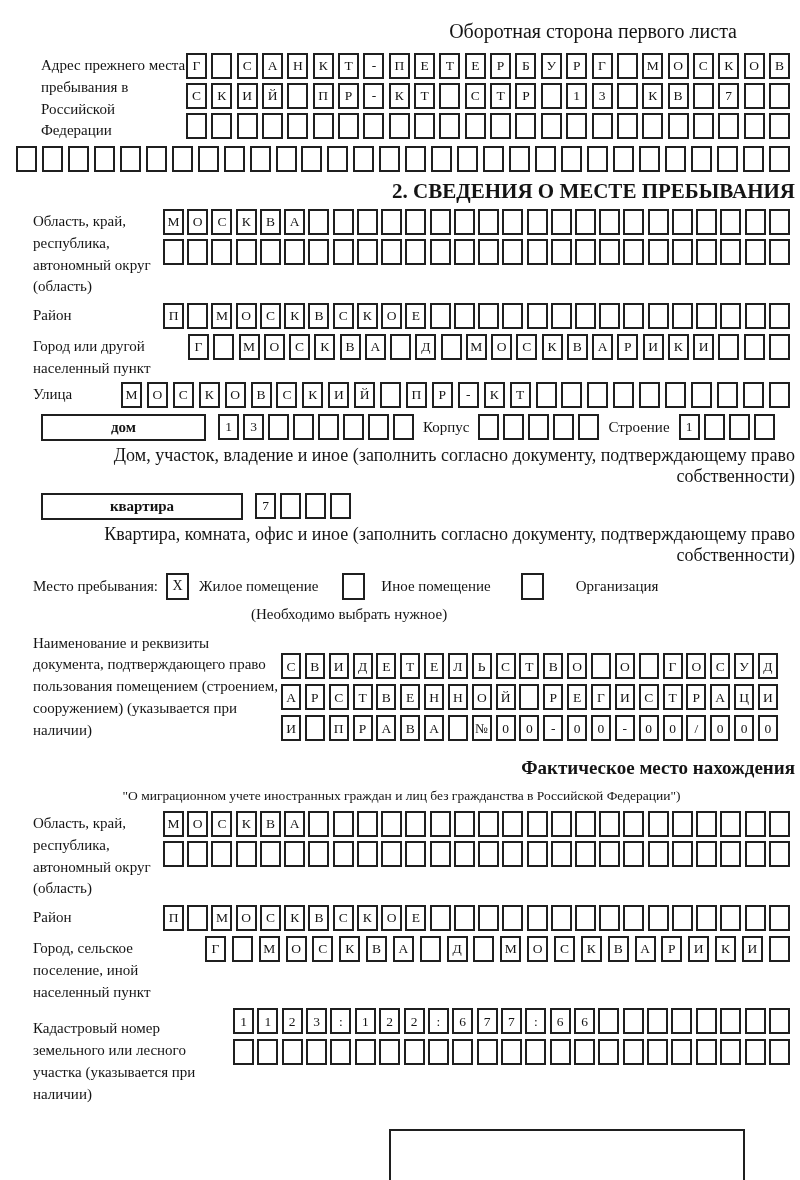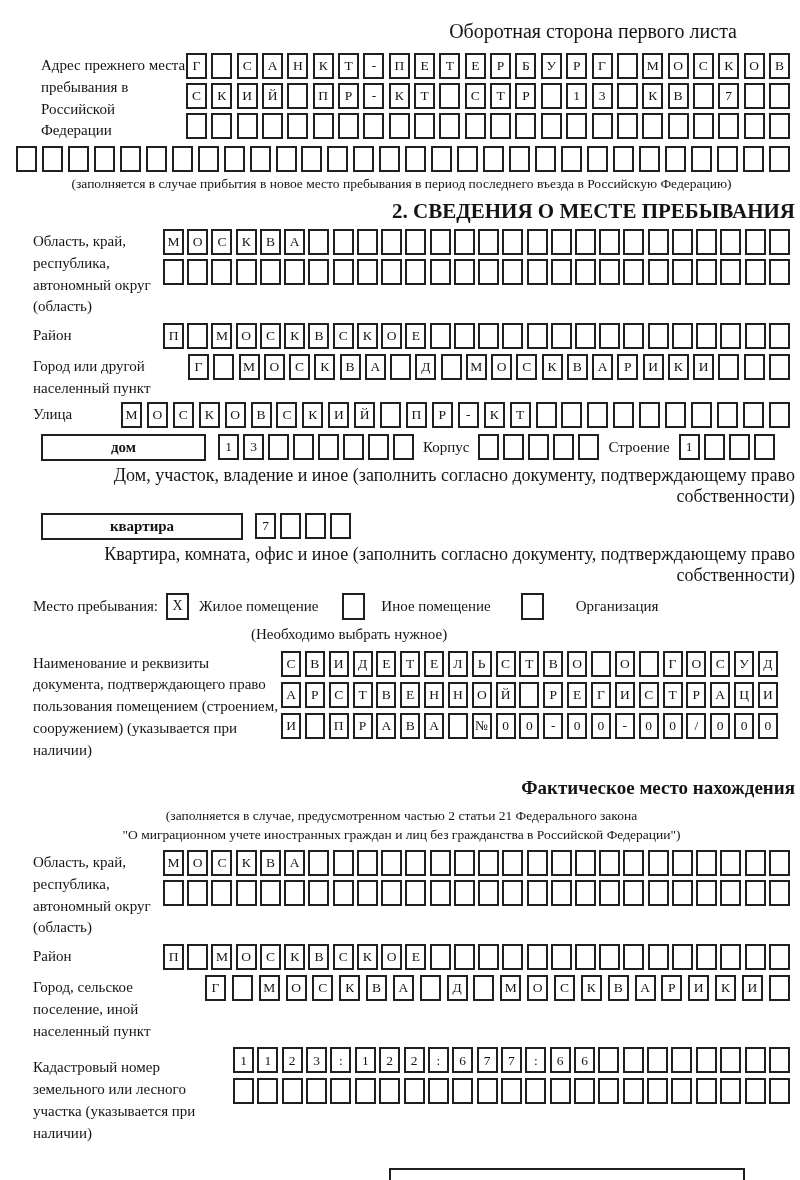--- a/index.html
+++ b/index.html
@@ -40,21 +40,21 @@
     display:flex;align-items:center;justify-content:center;font-size:15px;background:#fff;flex-shrink:0;font-weight:bold;
   }
   .domrow{display:flex;align-items:center;padding-left:33px;margin-top:6px;}
   .inline-lbl{font-size:15px;margin:0 9px;flex-shrink:0;}
   .cap-left{font-size:18px;margin:4px 0 0 33px;text-align:right;}
 
   .mestorow{display:flex;align-items:center;padding-left:25px;margin-top:7px;font-size:15px;}
   .chk{box-sizing:border-box;width:23px;height:27px;border:2px solid #1f1f1f;display:inline-flex;align-items:center;justify-content:center;font-size:14px;flex-shrink:0;}
   .mesto-note{font-size:15px;padding-left:243px;margin-top:6px;}
 
-  .docrow{display:flex;align-items:flex-start;padding-left:25px;margin-top:8px;}
+  .docrow{display:flex;align-items:flex-end;padding-left:25px;margin-top:8px;}
   .docrow .flabel{width:248px;}
   .docgrids{width:497px;display:flex;flex-direction:column;gap:5px;}
   .docgrids .cb{flex:0 0 20px;width:20px;}
 
   .fact-title{text-align:right;font-weight:bold;font-size:19px;margin:16px 0 8px 0;}
   .fact-note{text-align:center;font-size:13.5px;line-height:1.4;}
 
   .stamp{
     box-sizing:border-box;width:356px;height:175px;border:2px solid #1f1f1f;
     margin:24px 50px 8px auto;background:#fff;
@@ -175,21 +175,20 @@
       <span class="cb"></span>
       <span class="cb"></span>
       <span class="cb"></span>
       <span class="cb"></span>
       <span class="cb"></span>
       <span class="cb"></span>
       <span class="cb"></span>
       <span class="cb"></span>
       <span class="cb"></span>
     </div>
-  <div class="cap-center">(заполняется в случае прибытия в новое место пребывания в период последнего въезда в Российскую Федерацию)</div>
 
   <div class="h2">2. СВЕДЕНИЯ О МЕСТЕ ПРЕБЫВАНИЯ</div>
 
   <div class="frow">
     <div class="flabel" style="width:130px;">Область, край, республика, автономный округ (область)</div>
     <div class="gcol">
       <div class="grid">
           <span class="cb">М</span>
           <span class="cb">О</span>
           <span class="cb">С</span>
@@ -469,21 +468,20 @@
           <span class="cb">0</span>
           <span class="cb">/</span>
           <span class="cb">0</span>
           <span class="cb">0</span>
           <span class="cb">0</span>
         </div>
     </div>
   </div>
 
   <div class="fact-title">Фактическое место нахождения</div>
-  <div class="fact-note">(заполняется в случае, предусмотренном частью 2 статьи 21 Федерального закона</div>
   <div class="fact-note">"О миграционном учете иностранных граждан и лиц без гражданства в Российской Федерации")</div>
 
   <div class="frow">
     <div class="flabel" style="width:130px;">Область, край, республика, автономный округ (область)</div>
     <div class="gcol">
       <div class="grid">
           <span class="cb">М</span>
           <span class="cb">О</span>
           <span class="cb">С</span>
           <span class="cb">К</span>

